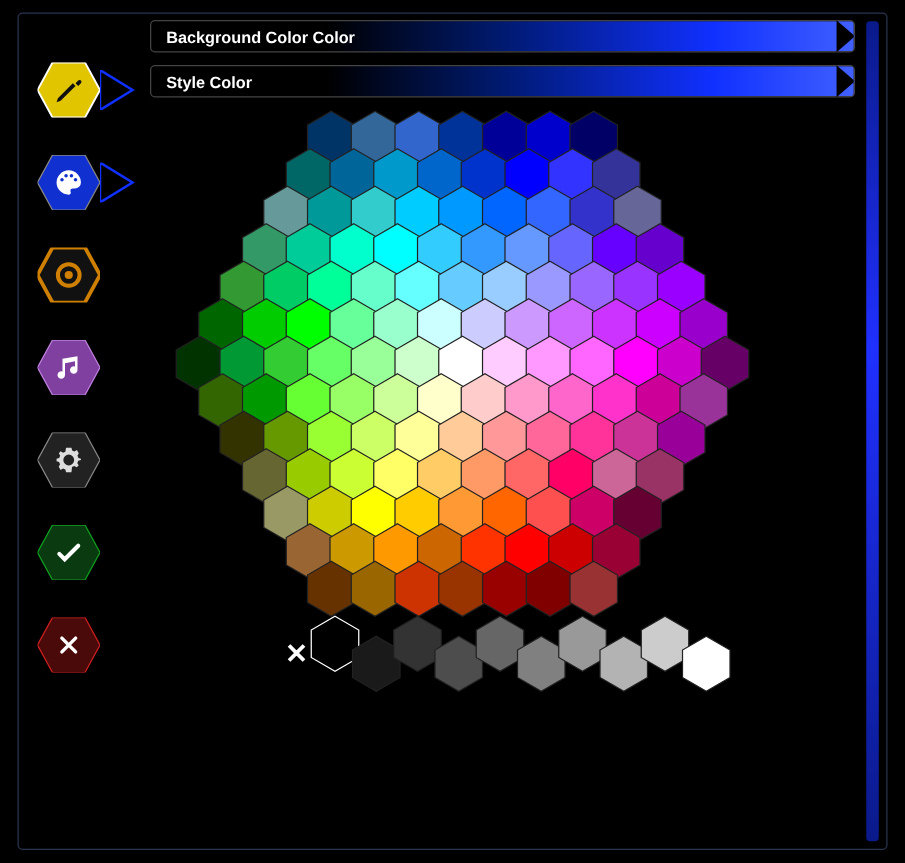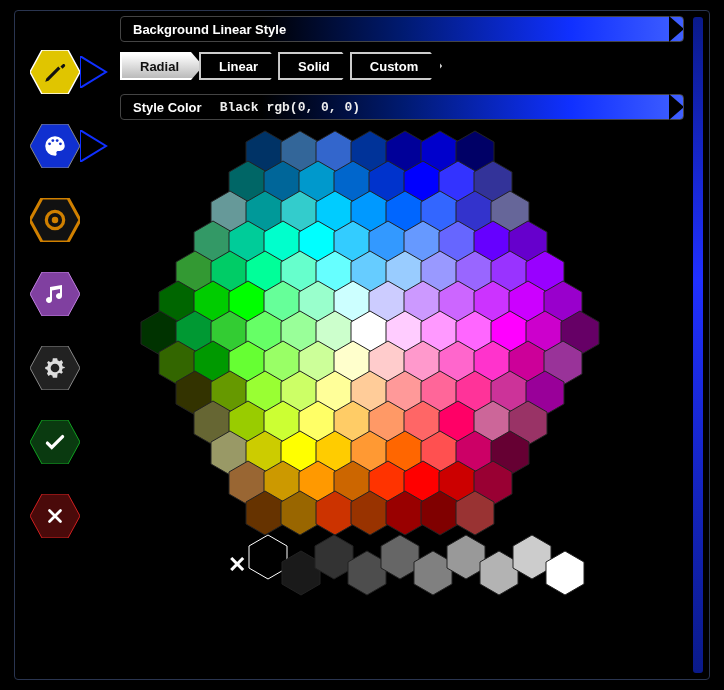--- a/index.html
+++ b/index.html
@@ -245,33 +245,26 @@
       <svg width="22" height="22" viewBox="0 0 24 24">
           <path d="M6 6l12 12M18 6L6 18" stroke="#fff" stroke-width="3" stroke-linecap="round"></path>
         </svg>
     </div>
   </div>
 </div>
 
 <div class="main">
 
   <div class="bar">
-    <span>Background Linear Style</span>
+    <span>Background Color Color</span>
   </div>
 
-  <div class="tabs" id="tabs">
-      <div class="tab active">Radial</div>
-      <div class="tab">Linear</div>
-      <div class="tab">Solid</div>
-      <div class="tab">Custom</div>
-    </div>
 
   <div class="bar">
     <span>Style Color</span>
-    <span class="value">Black rgb(0, 0, 0)</span>
   </div>
 
   <div class="honeycomb" id="honeycomb">
       <div class="cell" title="#003366" style="left: 115px; top: 0px;">
         <svg width="40" height="46" viewBox="0 0 40 46">
           <polygon points="20,1 39,12 39,34 20,45 1,34 1,12" fill="#003366" stroke="#222" stroke-width="1"></polygon>
         </svg>
       </div>
       <div class="cell" title="#336699" style="left: 150px; top: 0px;">
         <svg width="40" height="46" viewBox="0 0 40 46">

